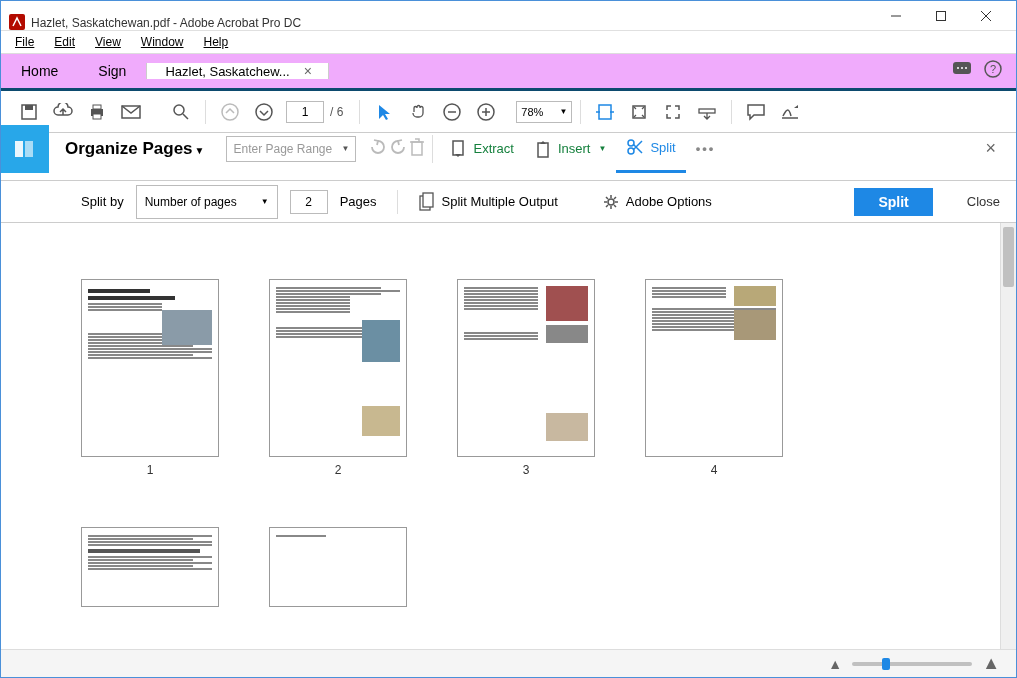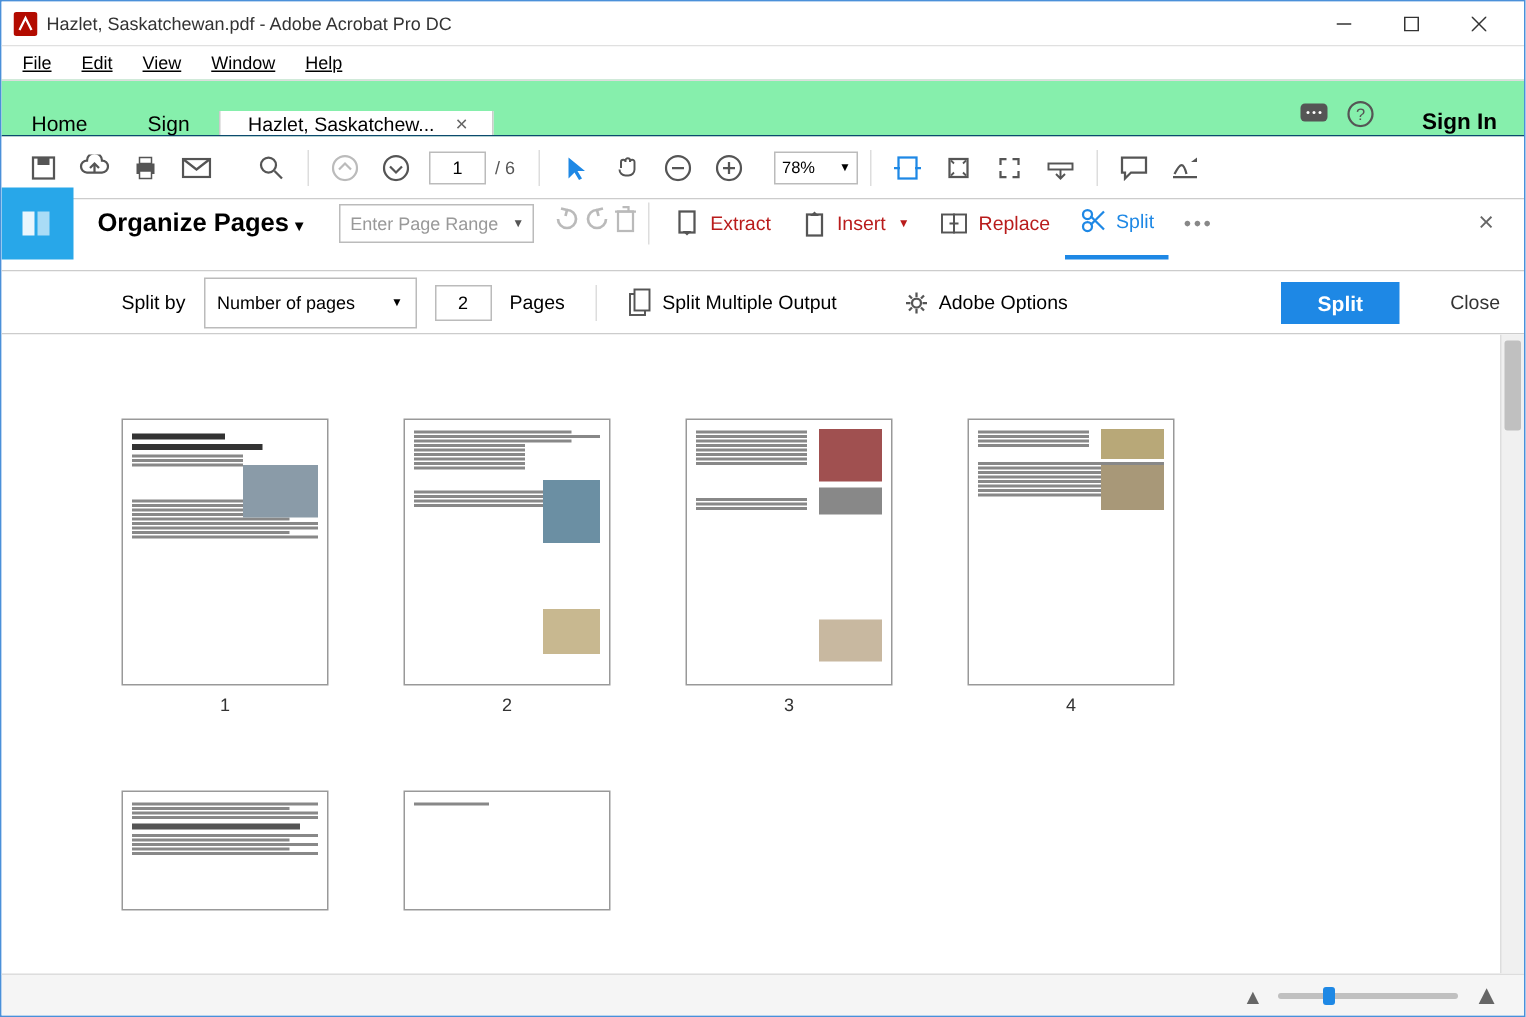--- a/index.html
+++ b/index.html
@@ -1,30 +1,30 @@
 <!DOCTYPE html>
 <html><head>
 <meta charset="utf-8">
 <style>
 * { box-sizing: border-box; margin: 0; padding: 0; font-family: "Segoe UI", Arial, sans-serif; }
 body { background: #fff; width: 1017px; height: 678px; border: 1px solid #4a90d9; overflow: hidden; display: flex; flex-direction: column; }
 
 
-.titlebar { height: 30px; display: flex; align-items: center; padding: 0 8px; background: #fff; border-bottom: 1px solid #e0e0e0; }
+.titlebar { height: 30px; display: flex; align-items: flex-end; padding: 0 8px; background: #fff; border-bottom: 1px solid #e0e0e0; }
 .titlebar .app-icon { width: 16px; height: 16px; margin-right: 6px; }
 .titlebar .title { font-size: 12px; color: #333; flex: 1; }
 .titlebar .win-controls { display: flex; gap: 0; }
 .titlebar .win-btn { width: 45px; height: 28px; display: flex; align-items: center; justify-content: center; cursor: pointer; font-size: 14px; }
 
 
 .menubar { height: 22px; display: flex; align-items: center; padding: 0 4px; background: #fff; font-size: 12px; }
 .menubar .menu-item { padding: 2px 10px; cursor: pointer; text-decoration: underline; }
 
 
-.tabbar { height: 38px; display: flex; align-items: flex-end; background: #86efac; border-top: 1px solid #ddd; border-bottom: 1px solid #0c4a6e; }
+.tabbar { height: 38px; display: flex; align-items: center; background: #f0abfc; border-top: 1px solid #ddd; border-bottom: 3px solid #0c4a6e; }
 .tabbar .home-tab, .tabbar .tools-tab { padding: 0 20px; display: flex; align-items: center; font-size: 14px; cursor: pointer; }
 .tabbar .doc-tab { background: #fff; padding: 0 12px 0 18px; display: flex; align-items: center; font-size: 13px; border-left: 1px solid #ccc; border-right: 1px solid #ccc; gap: 10px; }
 .tabbar .doc-tab .close-x { font-size: 14px; color: #666; cursor: pointer; padding: 0 4px; }
 .tabbar .spacer { flex: 1; }
 .tabbar .right-icons { display: flex; align-items: center; gap: 12px; padding: 0 14px; }
 .tabbar .right-icons .ricon { cursor: pointer; color: #555; }
 .tabbar .signin { font-size: 15px; font-weight: 600; padding: 0 18px; display: flex; align-items: center; cursor: pointer; }
 
 
 .maintoolbar { height: 42px; display: flex; align-items: center; padding: 0 12px; background: #fff; border-bottom: 1px solid #ccc; gap: 2px; }
@@ -33,21 +33,21 @@
 .maintoolbar .page-input { width: 38px; height: 22px; text-align: center; border: 1px solid #bbb; font-size: 12px; margin: 0 4px; }
 .maintoolbar .page-total { font-size: 12px; color: #555; margin-right: 8px; }
 .maintoolbar .zoom-select { height: 22px; border: 1px solid #bbb; font-size: 11px; padding: 0 4px; display: flex; align-items: center; gap: 16px; }
 
 
 .orgbar { height: 48px; display: flex; align-items: center; padding: 0 0 16px 0; background: #fff; border-bottom: 1px solid #ccc; }
 .orgbar .org-icon-sq { width: 48px; height: 48px; background: #28a7e9; display: flex; align-items: center; justify-content: center; }
 .orgbar .org-title { font-size: 17px; font-weight: 600; padding: 0 6px 0 16px; }
 .orgbar .org-title .dd { font-size: 10px; margin-left: 2px; }
 .orgbar .page-range { margin-left: 16px; height: 26px; width: 130px; border: 1px solid #bbb; display: flex; align-items: center; padding: 0 6px; color: #999; font-size: 12px; justify-content: space-between; }
-.orgbar .org-action { display: flex; align-items: center; gap: 6px; padding: 0 10px; font-size: 13px; color: #b91c1c; cursor: pointer; height: 32px; }
+.orgbar .org-action { display: flex; align-items: center; gap: 6px; padding: 0 10px; font-size: 13px; color: #15803d; cursor: pointer; height: 32px; }
 .orgbar .org-action svg { flex-shrink: 0; }
 .orgbar .org-action.active { color: #1e88e5; border-bottom: 3px solid #1e88e5; height: 48px; }
 .orgbar .sep2 { width: 1px; height: 28px; background: #ddd; margin: 0 6px; }
 .orgbar .close-org { margin-left: auto; margin-right: 20px; font-size: 18px; color: #666; cursor: pointer; }
 
 
 .splitbar { height: 42px; display: flex; align-items: center; padding: 0 16px 0 80px; background: #fff; border-bottom: 1px solid #ccc; gap: 12px; font-size: 13px; }
 .splitbar .select { border: 1px solid #bbb; height: 24px; padding: 16px 8px; display: flex; align-items: center; gap: 24px; font-size: 12px; }
 .splitbar .num-input { width: 38px; height: 24px; border: 1px solid #bbb; text-align: center; font-size: 12px; }
 .splitbar .sep3 { width: 1px; height: 24px; background: #ddd; margin: 0 8px; }
@@ -129,21 +129,20 @@
           <rect x="1" y="1" width="18" height="12" rx="3" fill="#555"></rect>
           <circle cx="6" cy="7" r="1" fill="#fff"></circle>
           <circle cx="10" cy="7" r="1" fill="#fff"></circle>
           <circle cx="14" cy="7" r="1" fill="#fff"></circle>
         </svg></span>
     <span class="ricon"><svg width="18" height="18">
           <circle cx="9" cy="9" r="8" stroke="#555" stroke-width="1.5" fill="none"></circle>
           <text x="9" y="13" text-anchor="middle" font-size="11" fill="#555">?</text>
         </svg></span>
   </div>
-  <div class="signin">Sign In</div>
 </div>
 
 <div class="maintoolbar">
   <div class="tb-icon">
       <svg width="18" height="18">
         <rect x="2" y="2" width="14" height="14" stroke="#555" fill="none" stroke-width="1.5"></rect>
         <rect x="5" y="2" width="8" height="5" fill="#555"></rect>
       </svg>
     </div>
   <div class="tb-icon">
@@ -288,28 +287,20 @@
     <span>Extract</span>
   </div>
   <div class="org-action">
     <svg width="18" height="20">
         <rect x="4" y="4" width="10" height="14" stroke="#555" fill="none" stroke-width="1.5"></rect>
         <path d="M9 2 l-3 3 h6 z" fill="#555"></path>
       </svg>
     <span>Insert</span>
     <span style="font-size:8px;margin-left:2px">▼</span>
   </div>
-  <div class="org-action">
-    <svg width="20" height="20">
-        <rect x="2" y="4" width="8" height="12" stroke="#555" fill="none" stroke-width="1.3"></rect>
-        <rect x="10" y="4" width="8" height="12" stroke="#555" fill="none" stroke-width="1.3"></rect>
-        <path d="M7 10 h6" stroke="#555" stroke-width="1.3"></path>
-      </svg>
-    <span>Replace</span>
-  </div>
   <div class="org-action active">
     <svg width="18" height="18">
         <circle cx="5" cy="5" r="3" stroke="#1e88e5" fill="none" stroke-width="1.5"></circle>
         <circle cx="5" cy="13" r="3" stroke="#1e88e5" fill="none" stroke-width="1.5"></circle>
         <path d="M7 6 L16 15 M7 12 L16 3" stroke="#1e88e5" stroke-width="1.5"></path>
       </svg>
     <span>Split</span>
   </div>
   <div class="org-action" style="color:#888;font-weight:bold;letter-spacing:2px">
       <span>•••</span>

